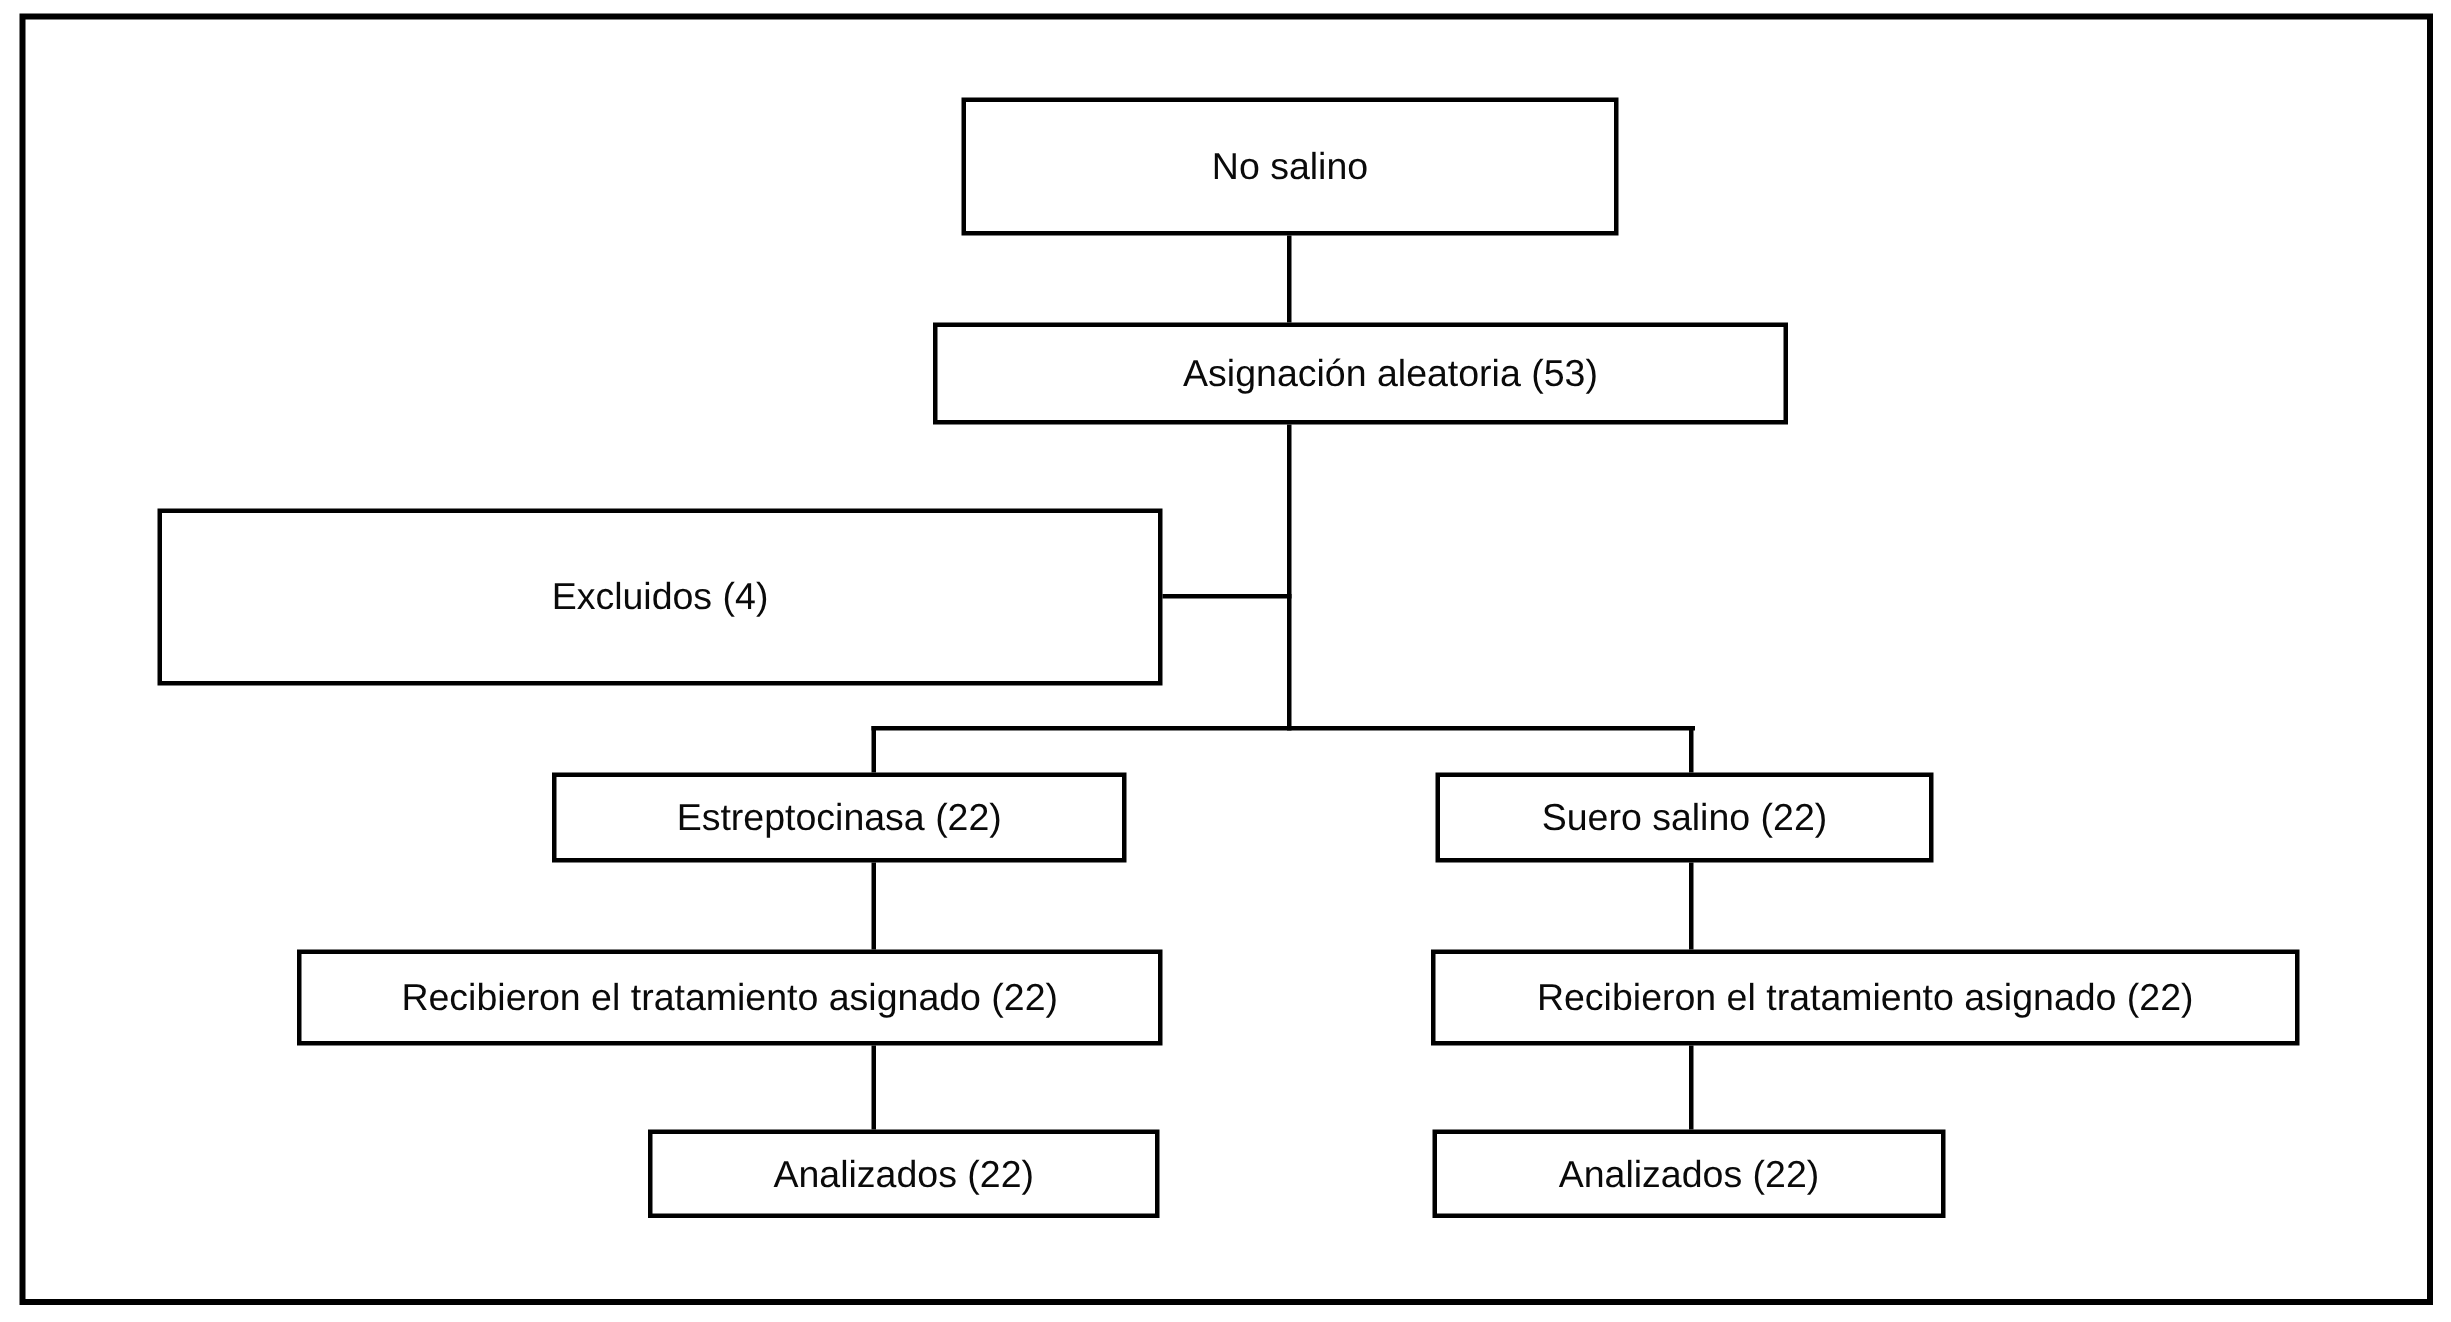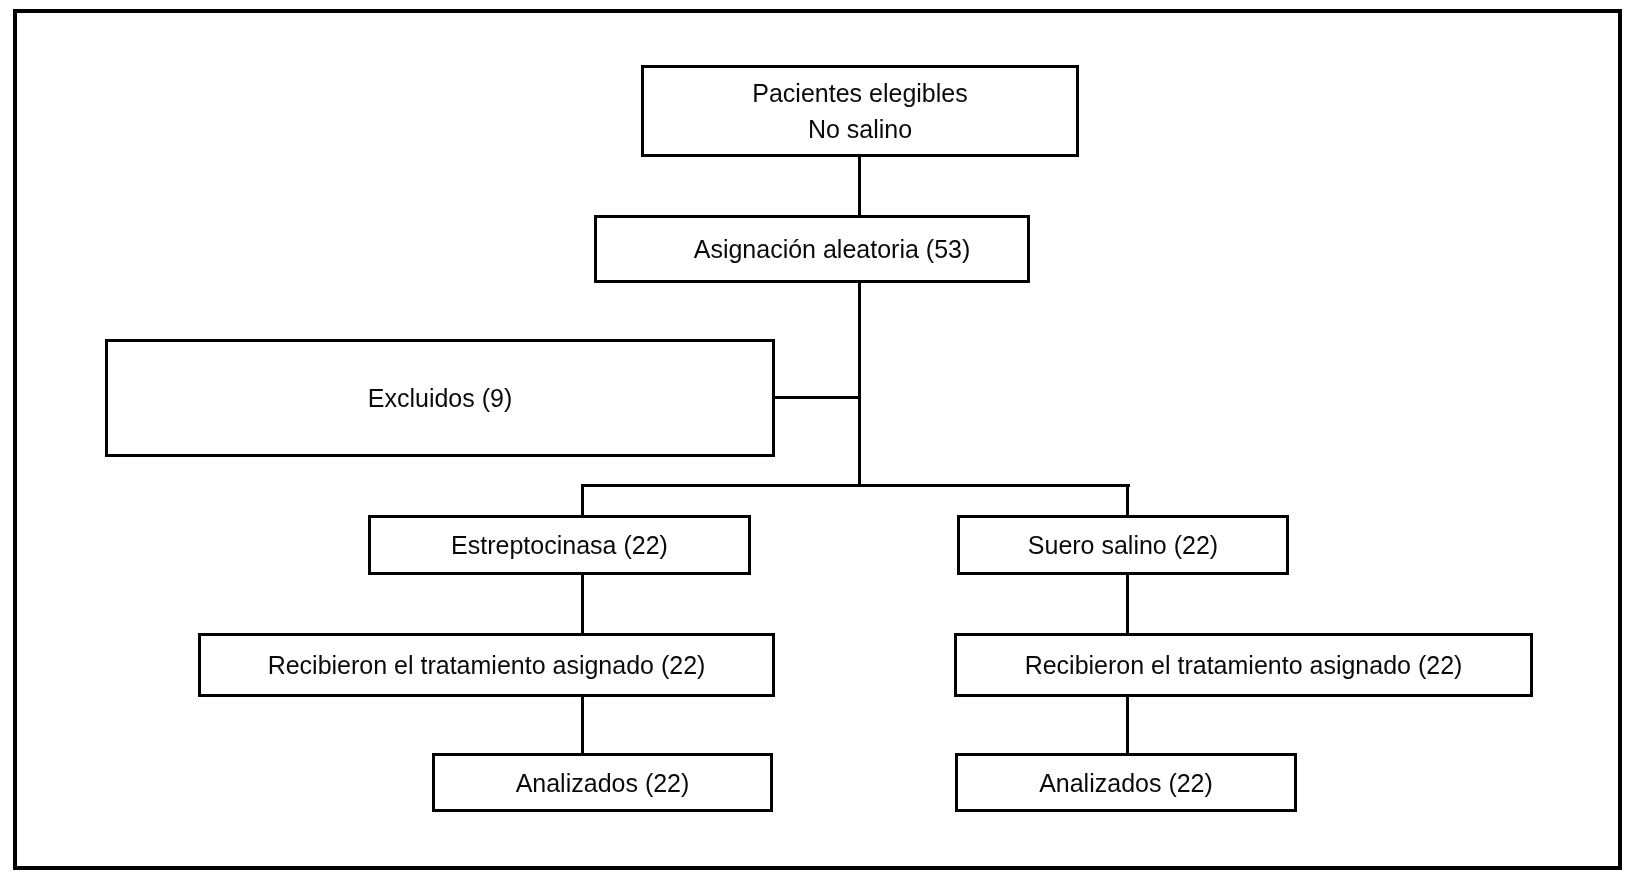--- a/index.html
+++ b/index.html
@@ -61,30 +61,29 @@
   <div class="line" style="left:773px; top:396px; width:88px; height:3px;"></div>
   <div class="line" style="left:581px; top:484px; width:549px; height:3px;"></div>
   <div class="line" style="left:581px; top:484px; width:3px; height:33px;"></div>
   <div class="line" style="left:1126px; top:484px; width:3px; height:33px;"></div>
   <div class="line" style="left:581px; top:573px; width:3px; height:62px;"></div>
   <div class="line" style="left:1126px; top:573px; width:3px; height:62px;"></div>
   <div class="line" style="left:581px; top:695px; width:3px; height:60px;"></div>
   <div class="line" style="left:1126px; top:695px; width:3px; height:60px;"></div>
 
   <div class="box" style="left:641px; top:65px; width:438px; height:92px;">
-    <div class="txt">Pacientes elegibles</div>
     <div class="txt">No salino</div>
   </div>
 
-  <div class="box" style="left:594px; top:215px; width:436px; height:68px;padding-left:40px;">
+  <div class="box" style="left:622px; top:215px; width:570px; height:68px;padding-left:40px;">
     <div class="txt">Asignación aleatoria (53)</div>
   </div>
 
   <div class="box" style="left:105px; top:339px; width:670px; height:118px; line-height:37px;">
-    <div class="txt">Excluidos (9)</div>
+    <div class="txt">Excluidos (4)</div>
   </div>
 
   <div class="box" style="left:368px; top:515px; width:383px; height:60px;">
     <div class="txt">Estreptocinasa (22)</div>
   </div>
 
   <div class="box" style="left:957px; top:515px; width:332px; height:60px;">
     <div class="txt">Suero salino (22)</div>
   </div>
 

